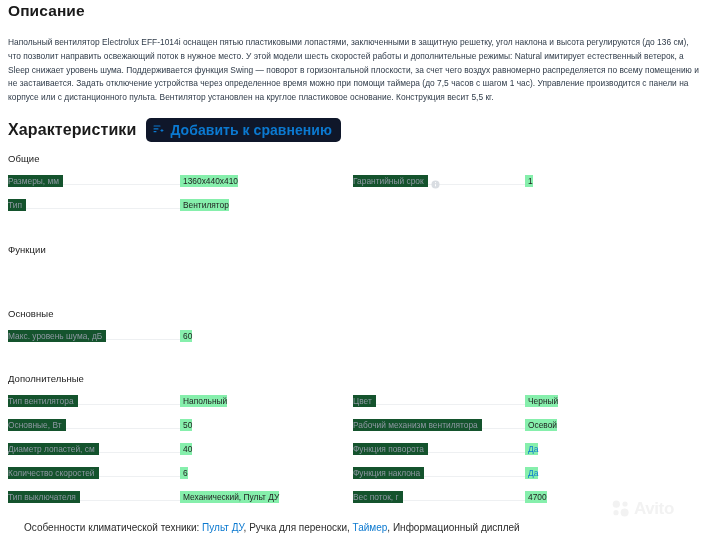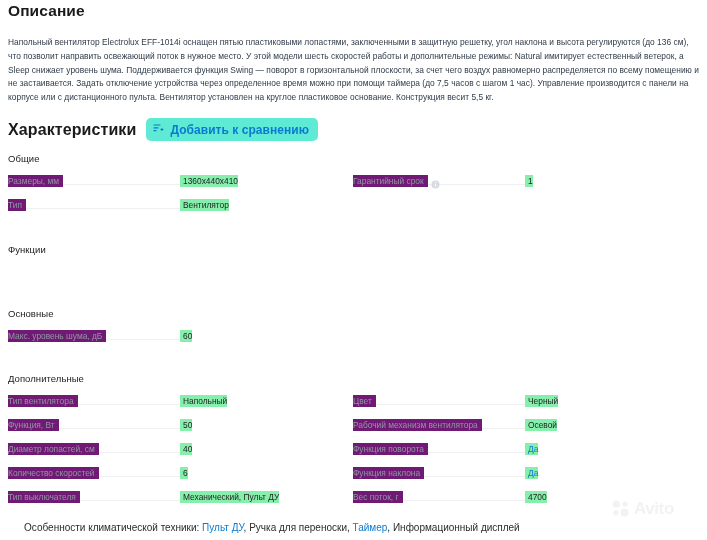--- a/index.html
+++ b/index.html
@@ -56,26 +56,26 @@
     top: 118px;
     display: flex;
     align-items: center;
     gap: 10px;
   }
   .char-header .h-section { font-size: 16px; }
   .compare-btn {
     display: inline-flex;
     align-items: center;
     gap: 6px;
-    background: #5eead4;
+    background: #0f172a;
     color: #0b79d0;
     border: none;
     border-radius: 5px;
     padding: 5px 9px 5px 7px;
-    font-size: 12px;
+    font-size: 14px;
     font-weight: bold;
     font-family: "Liberation Sans", sans-serif;
     cursor: pointer;
     line-height: 1;
     letter-spacing: 0.05px;
     justify-content: center;
   }
   .compare-icon { display: block; }
 
   
@@ -100,21 +100,21 @@
     height: 24px;
     display: flex;
     align-items: flex-start;
   }
   .spec-label {
     font-size: 8.4px;
     color: #8f98a3;
     white-space: nowrap;
     position: relative;
     z-index: 2;
-    background: #701a75;
+    background: #14532d;
     padding-right: 4px;
     line-height: 12px;
   }
   .spec-leader {
     position: absolute;
     left: 0;
     right: 155px;
     top: 9px;
     border-bottom: 1px solid #eef0f2;
     z-index: 1;
@@ -249,21 +249,21 @@
   <div class="group-title" style="top:373px;">Дополнительные</div>
 
   <div class="spec-col left" style="top:395px;">
     <div class="spec-row">
       <span class="spec-leader"></span>
       <span class="spec-label">Тип вентилятора</span>
       <span class="spec-value">Напольный</span>
     </div>
     <div class="spec-row">
       <span class="spec-leader"></span>
-      <span class="spec-label">Функция, Вт</span>
+      <span class="spec-label">Основные, Вт</span>
       <span class="spec-value">50</span>
     </div>
     <div class="spec-row">
       <span class="spec-leader"></span>
       <span class="spec-label">Диаметр лопастей, см</span>
       <span class="spec-value">40</span>
     </div>
     <div class="spec-row">
       <span class="spec-leader"></span>
       <span class="spec-label">Количество скоростей</span>

